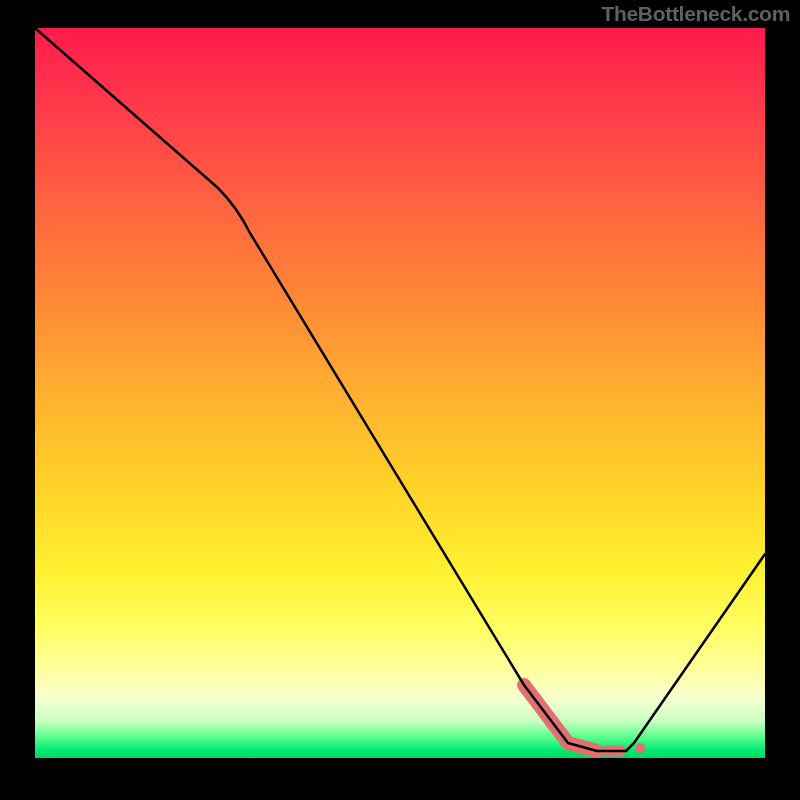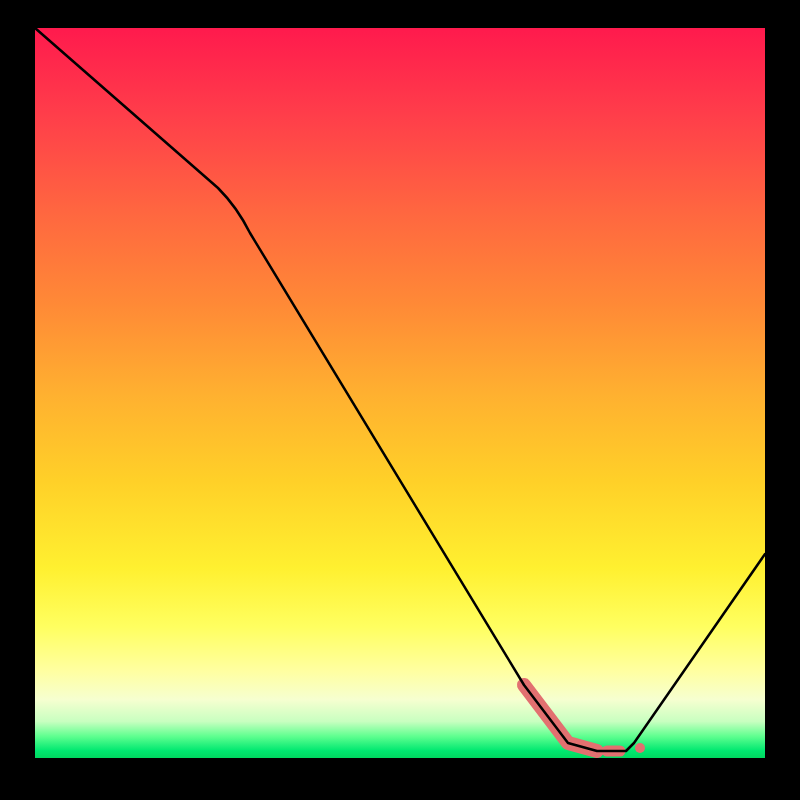--- a/index.html
+++ b/index.html
@@ -49,20 +49,21 @@
     position: absolute;
     left: 0; top: 0;
     width: 730px; height: 730px;
     overflow: visible;
   }
 </style>
 </head>
 <body>
 
 <div class="wrapper">
+  <div class="credit">TheBottleneck.com</div>
 
   <div class="plot">
     <svg class="curve" viewBox="0 0 730 730" preserveAspectRatio="none">
 
       <path d="M 489 657  L 533 715  L 562 723" fill="none" stroke="#e27070" stroke-width="14" stroke-linecap="round" stroke-linejoin="round"></path>
 
       <path d="M 572 723 L 585 723" fill="none" stroke="#e27070" stroke-width="11" stroke-linecap="round"></path>
       <circle cx="605" cy="720" r="5" fill="#e27070"></circle>
 
       <path d="M 0 0

